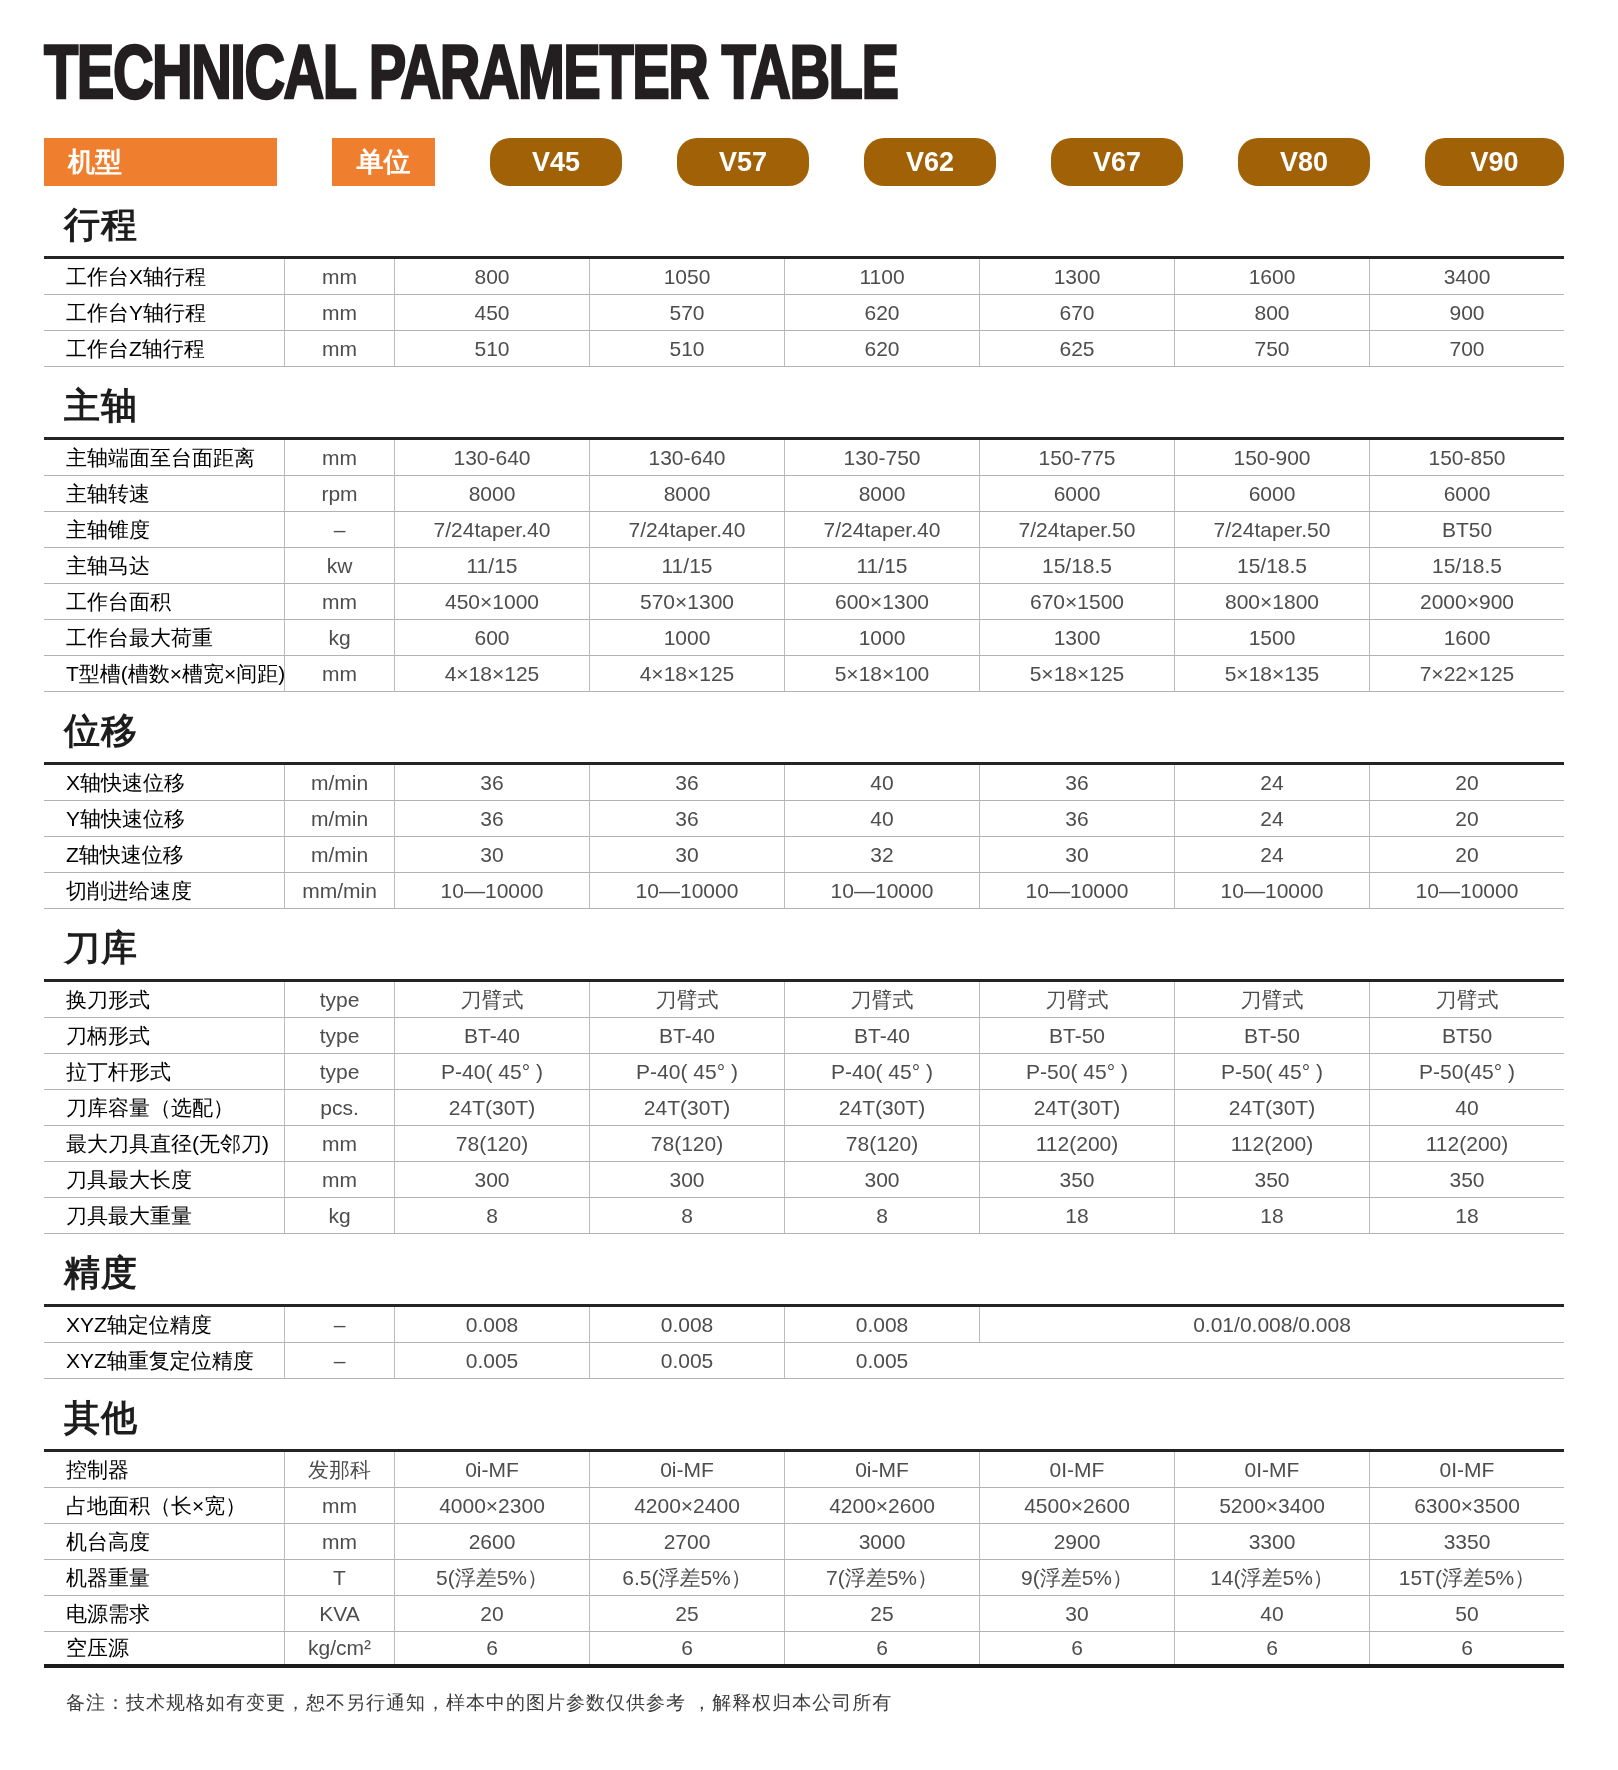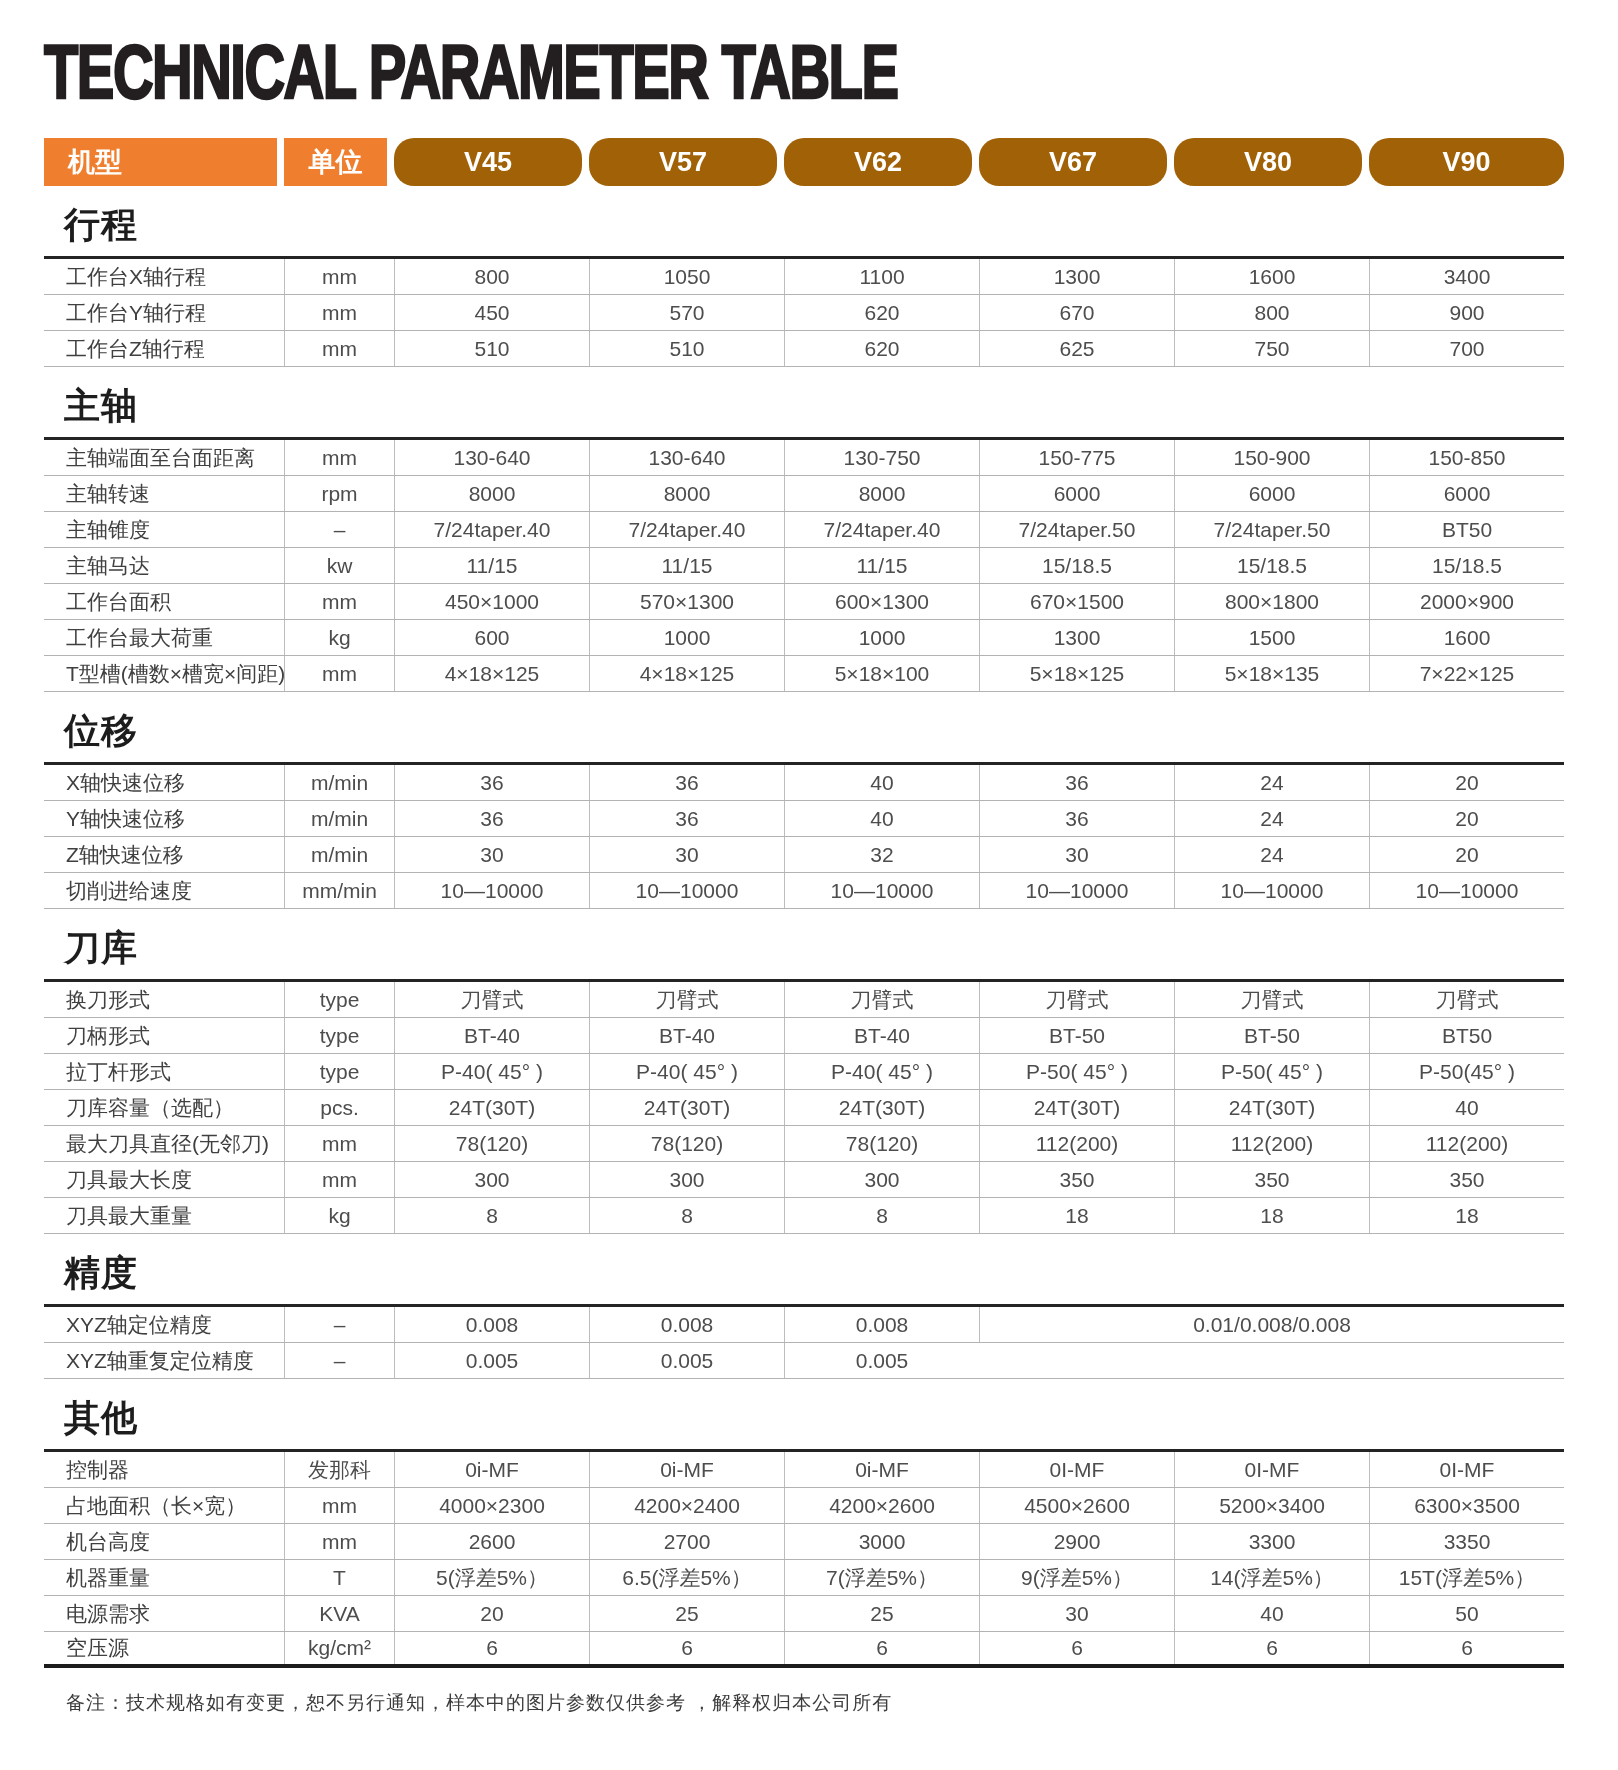--- a/index.html
+++ b/index.html
@@ -34,21 +34,21 @@
   }
 
   .spec-table { width: 1520px; margin-top: 28px; }
 
   .grid-row {
     display: grid;
     grid-template-columns: 240px 110px repeat(6, 1fr);
   }
 
   
-  .header-row { height: 48px; }
+  .header-row { height: 48px; gap: 48px; }
   .hcell {
     display: flex; align-items: center; justify-content: center;
     color: #ffffff; font-size: 27px; margin-right: 7px;
     white-space: nowrap;
   }
   .hcell:last-child { margin-right: 0; }
   .hcell.orange { background: #EF7F2E; font-weight: 700; }
   .hcell.model-col { background: #a16207; font-weight: 700; border-radius: 20px; }
   .hcell.first { justify-content: flex-start; padding-left: 24px; }
 
@@ -61,21 +61,21 @@
   }
   .data-row { height: 36px; border-bottom: 1px solid #b3b3b3; }
   .cell {
     display: flex; align-items: center; justify-content: center;
     font-size: 21px; color: #4d4d4d;
     border-left: 1px solid #bdbdbd;
     white-space: nowrap; overflow: hidden;
   }
   .cell.label {
     justify-content: flex-start; padding-left: 22px;
-    border-left: none; color: #404040;
+    border-left: none; color: #000000;
   }
   .cell.span3 { grid-column: span 3; }
   .section:last-child .data-row:last-child { border-bottom: 4px solid #1c1c1c; }
 
   .note {
     margin-top: 22px; padding-left: 22px;
     font-size: 19px; color: #3c3c3c; letter-spacing: 1px;
   }
 </style>
 </head>

